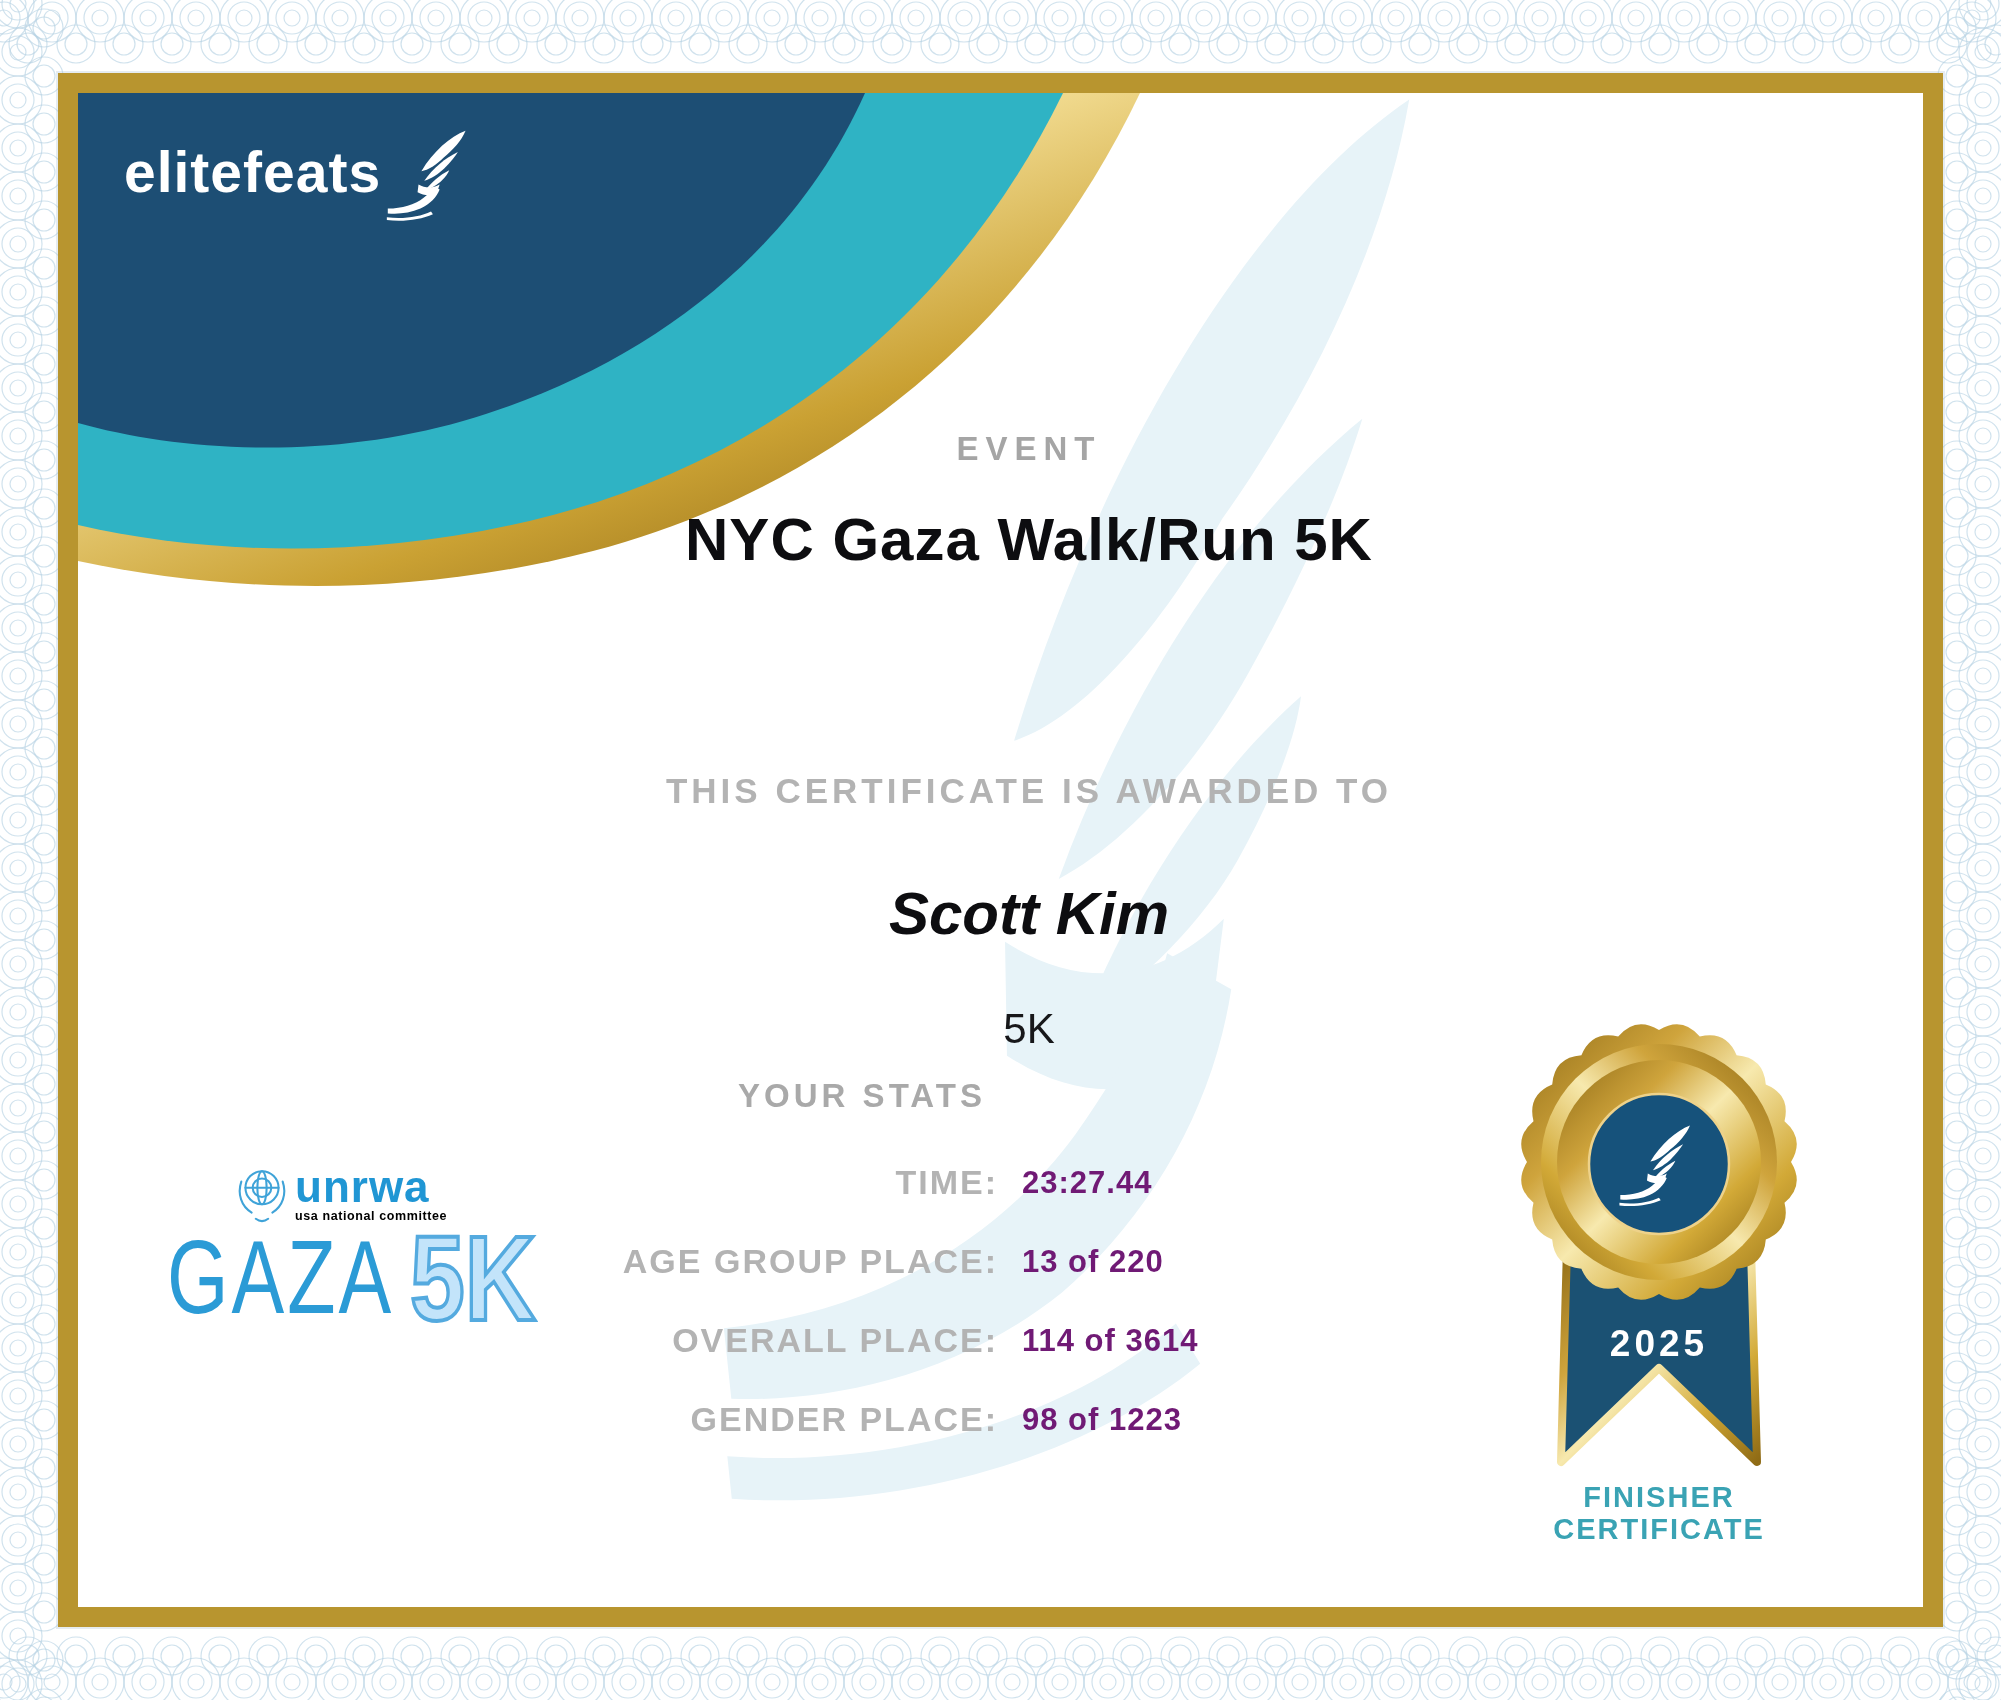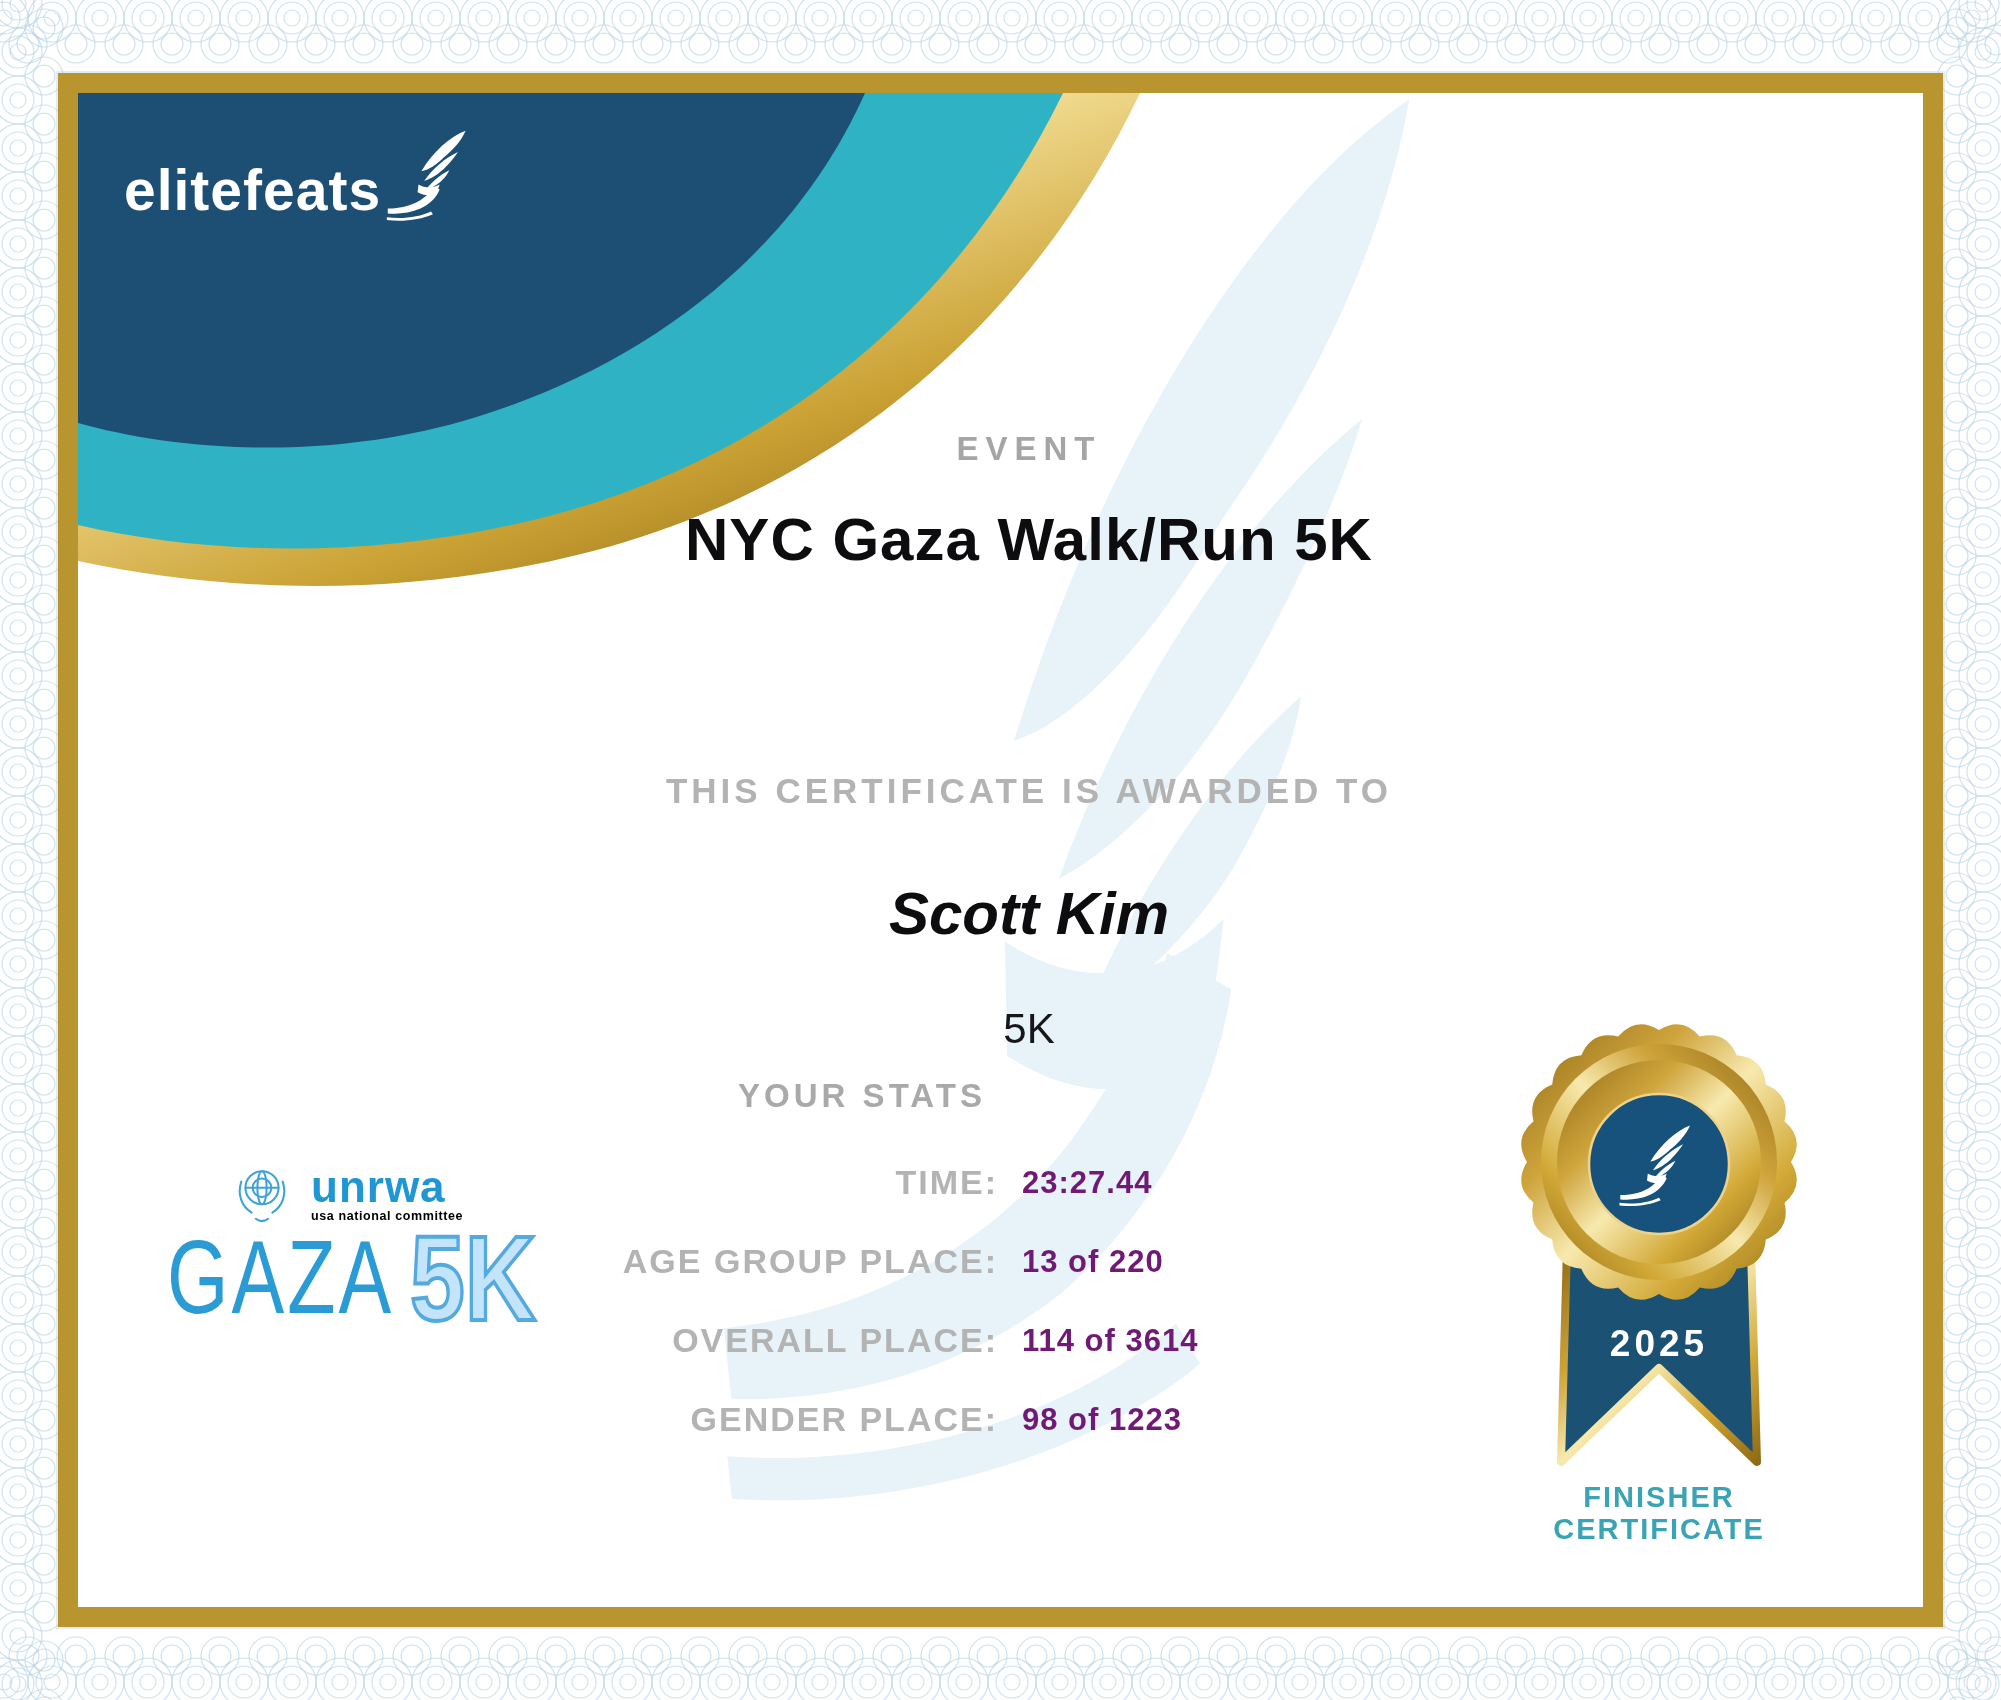--- a/index.html
+++ b/index.html
@@ -6,39 +6,39 @@
   .stage{position:relative;width:2001px;height:1700px;background:#ffffff;overflow:hidden;
          font-family:"Liberation Sans", sans-serif;}
   #lace{position:absolute;left:0;top:0;width:2001px;height:1700px;}
   .frame{position:absolute;left:58px;top:73px;width:1885px;height:1554px;
          border:20px solid #b8952f;box-sizing:border-box;
          box-shadow:inset 0 0 0 2px rgba(125,92,20,.35), 0 0 0 2px rgba(180,200,215,.35);}
   .inner{position:absolute;left:78px;top:93px;width:1845px;height:1514px;background:#ffffff;overflow:hidden;}
   .inner svg.layer{position:absolute;left:0;top:0;}
   
   .brand{position:absolute;left:46px;top:16px;display:flex;align-items:flex-start;color:#ffffff;}
-  .brand .word{font-size:57px;font-weight:700;letter-spacing:1px;margin-top:48px;}
+  .brand .word{font-size:57px;font-weight:700;letter-spacing:1px;margin-top:30px;}
   .brand svg{margin-left:2px;}
   
   .row{position:absolute;left:0;width:1902px;text-align:center;}
   .eyebrow{top:337px;font-size:33px;font-weight:600;letter-spacing:7px;color:#a5a5a5;}
   .title{top:412px;font-size:60px;font-weight:700;color:#0d0d10;letter-spacing:1px;}
   .awarded{top:678px;font-size:35px;font-weight:600;letter-spacing:4px;color:#b3b3b3;}
   .name{top:786px;font-size:60px;font-weight:700;color:#0d0d10;font-style:italic;}
   .division{top:912px;font-size:42px;font-weight:500;color:#17171a;}
   .stats-head{position:absolute;left:784px;top:984px;transform:translateX(-50%);
               font-size:33px;font-weight:700;letter-spacing:4px;color:#a9a9a9;white-space:nowrap;}
   .stats{position:absolute;left:430px;top:1050px;width:780px;}
   .stat-row{display:grid;grid-template-columns:490px 270px;column-gap:24px;align-items:baseline;height:79px;}
   .stat-label{text-align:right;font-size:34px;font-weight:600;letter-spacing:2px;color:#b3b3b3;align-self:center;}
   .stat-value{text-align:left;font-size:31px;font-weight:700;color:#701a75;align-self:center;letter-spacing:1px;}
   
   .sponsor{position:absolute;left:89px;top:1072px;width:360px;}
   .sponsor .toprow{display:flex;align-items:center;margin-left:66px;}
-  .sponsor .orgcol{margin-left:20px;}
+  .sponsor .orgcol{margin-left:4px;}
   .sponsor .org{font-size:44px;font-weight:700;color:#2096d4;line-height:.9;letter-spacing:1px;}
   .sponsor .tagline{font-size:12.5px;font-weight:700;color:#000000;letter-spacing:.6px;margin-top:3px;}
   .sponsor .racerow{display:flex;align-items:center;margin-top:4px;}
   .race-word{font-size:104px;line-height:.9;color:#2b9bd6;font-weight:400;transform:scaleX(.76);transform-origin:left bottom;letter-spacing:4px;}
   .race-dist{font-size:120px;line-height:.82;color:#c3e4fa;font-weight:700;transform:scaleX(.82);transform-origin:left bottom;
              -webkit-text-stroke:4px #54aadf;margin-left:-56px;}
   
   .badge-caption{position:absolute;left:1581px;top:1388px;transform:translateX(-50%);
                  text-align:center;color:#3aa3b4;font-size:29px;font-weight:700;letter-spacing:2px;line-height:1.12;white-space:nowrap;}
   #medal{position:absolute;left:1401px;top:919px;}

